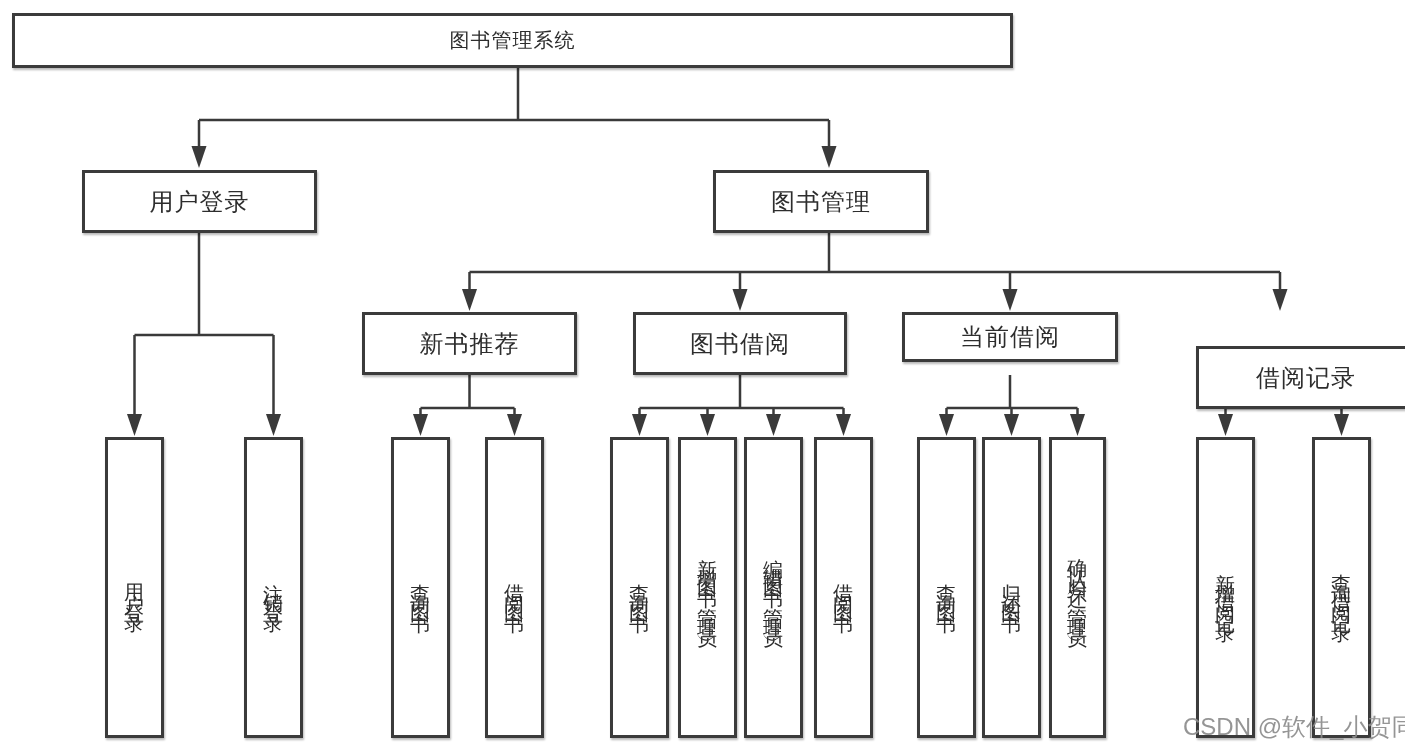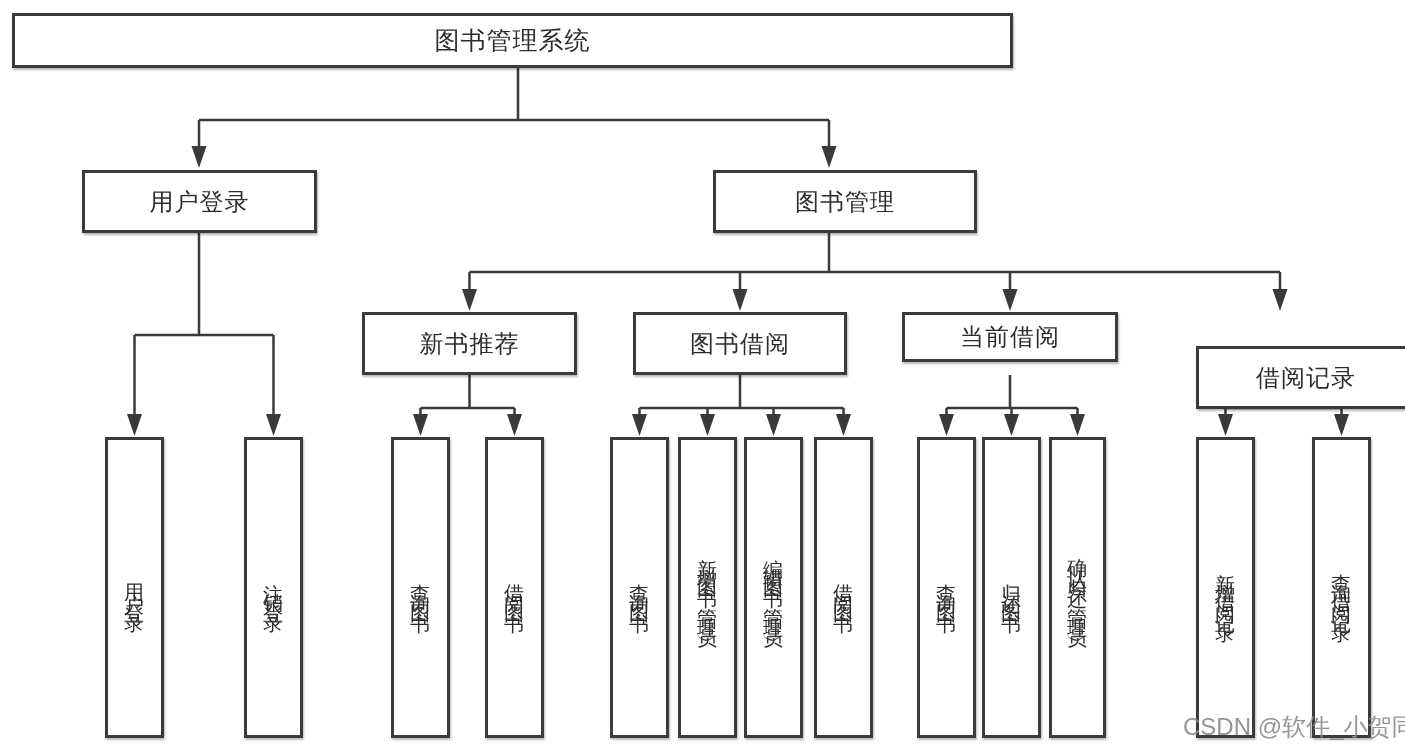--- a/index.html
+++ b/index.html
@@ -32,21 +32,21 @@
     color: #2d2d2d;
     z-index: 2;
   }
 
   .h-box {
     font-size: 24px;
     letter-spacing: 1px;
     white-space: nowrap;
   }
 
-  .root-box { font-size: 25px; }
+  .root-box { font-size: 20px; }
 
   .v-box {
     writing-mode: vertical-rl;
     text-orientation: mixed;
     font-size: 20px;
     letter-spacing: 10px;
     line-height: 1;
     top: 437px;
     height: 301px;
   }
@@ -107,21 +107,21 @@
     </g>
   </svg>
 
   <div class="box h-box root-box" style="left:12px; top:13px; width:1001px; height:55px;">
     <span>图书管理系统</span>
   </div>
 
   <div class="box h-box" style="left:82px; top:170px; width:235px; height:63px;">
     <span>用户登录</span>
   </div>
-  <div class="box h-box" style="left:713px; top:170px; width:264px; height:63px;">
+  <div class="box h-box" style="left:713px; top:170px; width:216px; height:63px;">
     <span>图书管理</span>
   </div>
 
   <div class="box h-box" style="left:362px; top:312px; width:215px; height:63px;">
     <span>新书推荐</span>
   </div>
   <div class="box h-box" style="left:633px; top:312px; width:214px; height:63px;">
     <span>图书借阅</span>
   </div>
   <div class="box h-box" style="left:902px; top:312px; width:216px; height:50px;">

